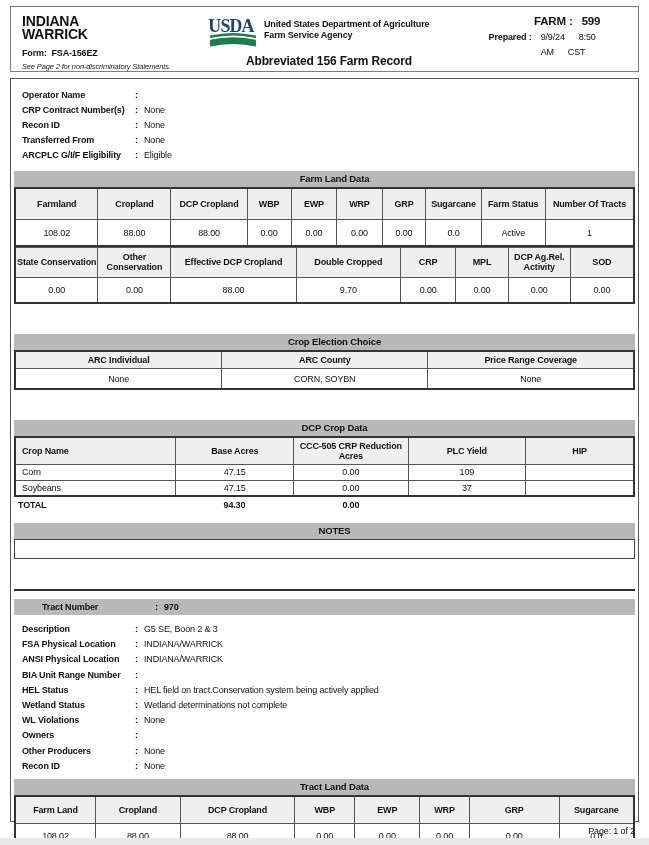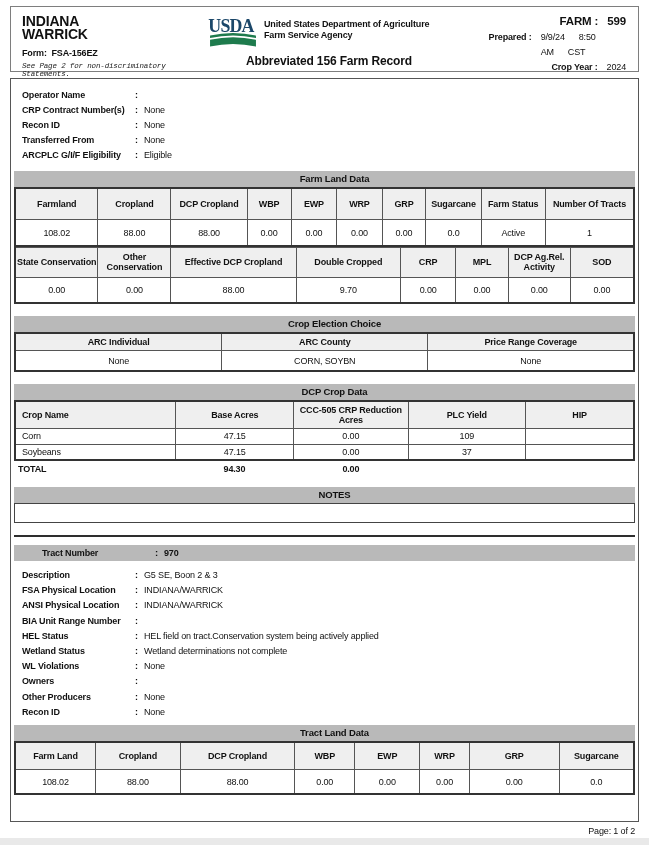--- a/index.html
+++ b/index.html
@@ -12,28 +12,28 @@
   .footer-strip { position:absolute; left:0; bottom:0; width:649px; height:7px; background:#e9e9e9; }
 
   
   .header-box {
     position:absolute; left:10px; top:6px; width:629px; height:66px;
     border:1px solid #7e7e7e; background:#fff; display:flex;
   }
   .hdr-left { width:196px; padding:8px 0 0 11px; }
   .hdr-left .loc { font-size:14px; font-weight:bold; line-height:13px; }
   .hdr-left .form-line { font-size:9px; font-weight:bold; margin-top:7px; }
-  .hdr-left .note { font-size:7.5px; font-style:italic; margin-top:4px; color:#222;font-family:Liberation Mono, monospace; }
+  .hdr-left .note { font-size:7.5px; font-style:italic; margin-top:4px; color:#222; }
   .hdr-center { width:244px; padding-top:9px; }
   .hdr-center .agency-row { display:flex; align-items:flex-start; }
   .usda-logo { width:52px; height:34px; flex:0 0 auto; }
   .agency-lines { font-size:9px; font-weight:bold; line-height:11px; padding-top:3px; margin-left:5px; }
   .doc-title { font-size:12px; font-weight:bold; text-align:center; margin-top:4px; }
   .hdr-right { flex:1; padding:8px 12px 0 0; }
-  .hdr-right .hrow { display:flex; justify-content:flex-end; }
+  .hdr-right .hrow { display:flex; justify-content:center; }
   .hdr-right .hlabel { width:96px; text-align:right; font-weight:bold; }
   .hdr-right .hvalue { padding-left:9px; }
   .hrow.farm { font-size:11.5px; margin-bottom:3px; }
   .hrow.farm .hvalue { font-weight:bold; }
   .hrow.small { font-size:9px; line-height:15px; }
   .prep-part { margin-right:14px; }
 
   
   .body-box {
     position:absolute; left:10px; top:78px; width:629px; height:744px;
@@ -53,21 +53,21 @@
   .data-table th {
     background:#efefef; font-size:9px; font-weight:bold; text-align:center;
     border:1px solid #555; padding:2px 1px;
   }
   .data-table td {
     background:#fff; font-size:9px; text-align:center;
     border:1px solid #555; padding:2px 1px;
   }
   .data-table td.left, .data-table th.left { text-align:left; padding-left:6px; }
   .mt4{margin-top:4px;} .mt6{margin-top:6px;} .mt8{margin-top:8px;}
-  .mt10{margin-top:10px;} .mt12{margin-top:12px;}
+  .mt10{margin-top:10px;} .mt12{margin-top:30px;}
   .h32 th{height:32px;} .h30 th{height:30px;} .h27 th{height:27px;} .h17 th{height:17px;}
   .r26 td{height:26px;} .r25 td{height:25px;} .r21 td{height:21px;} .r16 td{height:16px;}
   .total-row { display:flex; font-size:9px; font-weight:bold; height:16px; align-items:center; }
   .total-row .c1{width:26%; padding-left:4px;} .total-row .c2{width:19%; text-align:center;}
   .total-row .c3{width:18.5%; text-align:center;}
   .notes-box { border:1.5px solid #444; height:20px; background:#fff; }
   .divider { height:2px; background:#2e2e2e; }
   .page-num {
     position:absolute; right:14px; top:826px; font-size:9px; color:#111;
   }
@@ -106,24 +106,20 @@
       <div class="hrow farm">
         <div class="hlabel">FARM :</div>
         <div class="hvalue">599</div>
       </div>
       <div class="hrow small">
         <div class="hlabel">Prepared :</div>
         <div class="hvalue">
           <span class="prep-part">9/9/24</span><span class="prep-part">8:50 AM</span><span>CST</span>
         </div>
       </div>
-      <div class="hrow small">
-        <div class="hlabel">Crop Year :</div>
-        <div class="hvalue">2024</div>
-      </div>
     </div>
   </div>
 
   <div class="body-box">
 
     <div class="mt4">
       <div class="kv">
         <span class="kv-label">Operator Name</span>
           <span class="kv-colon">:</span>
           <span class="kv-value"></span>

